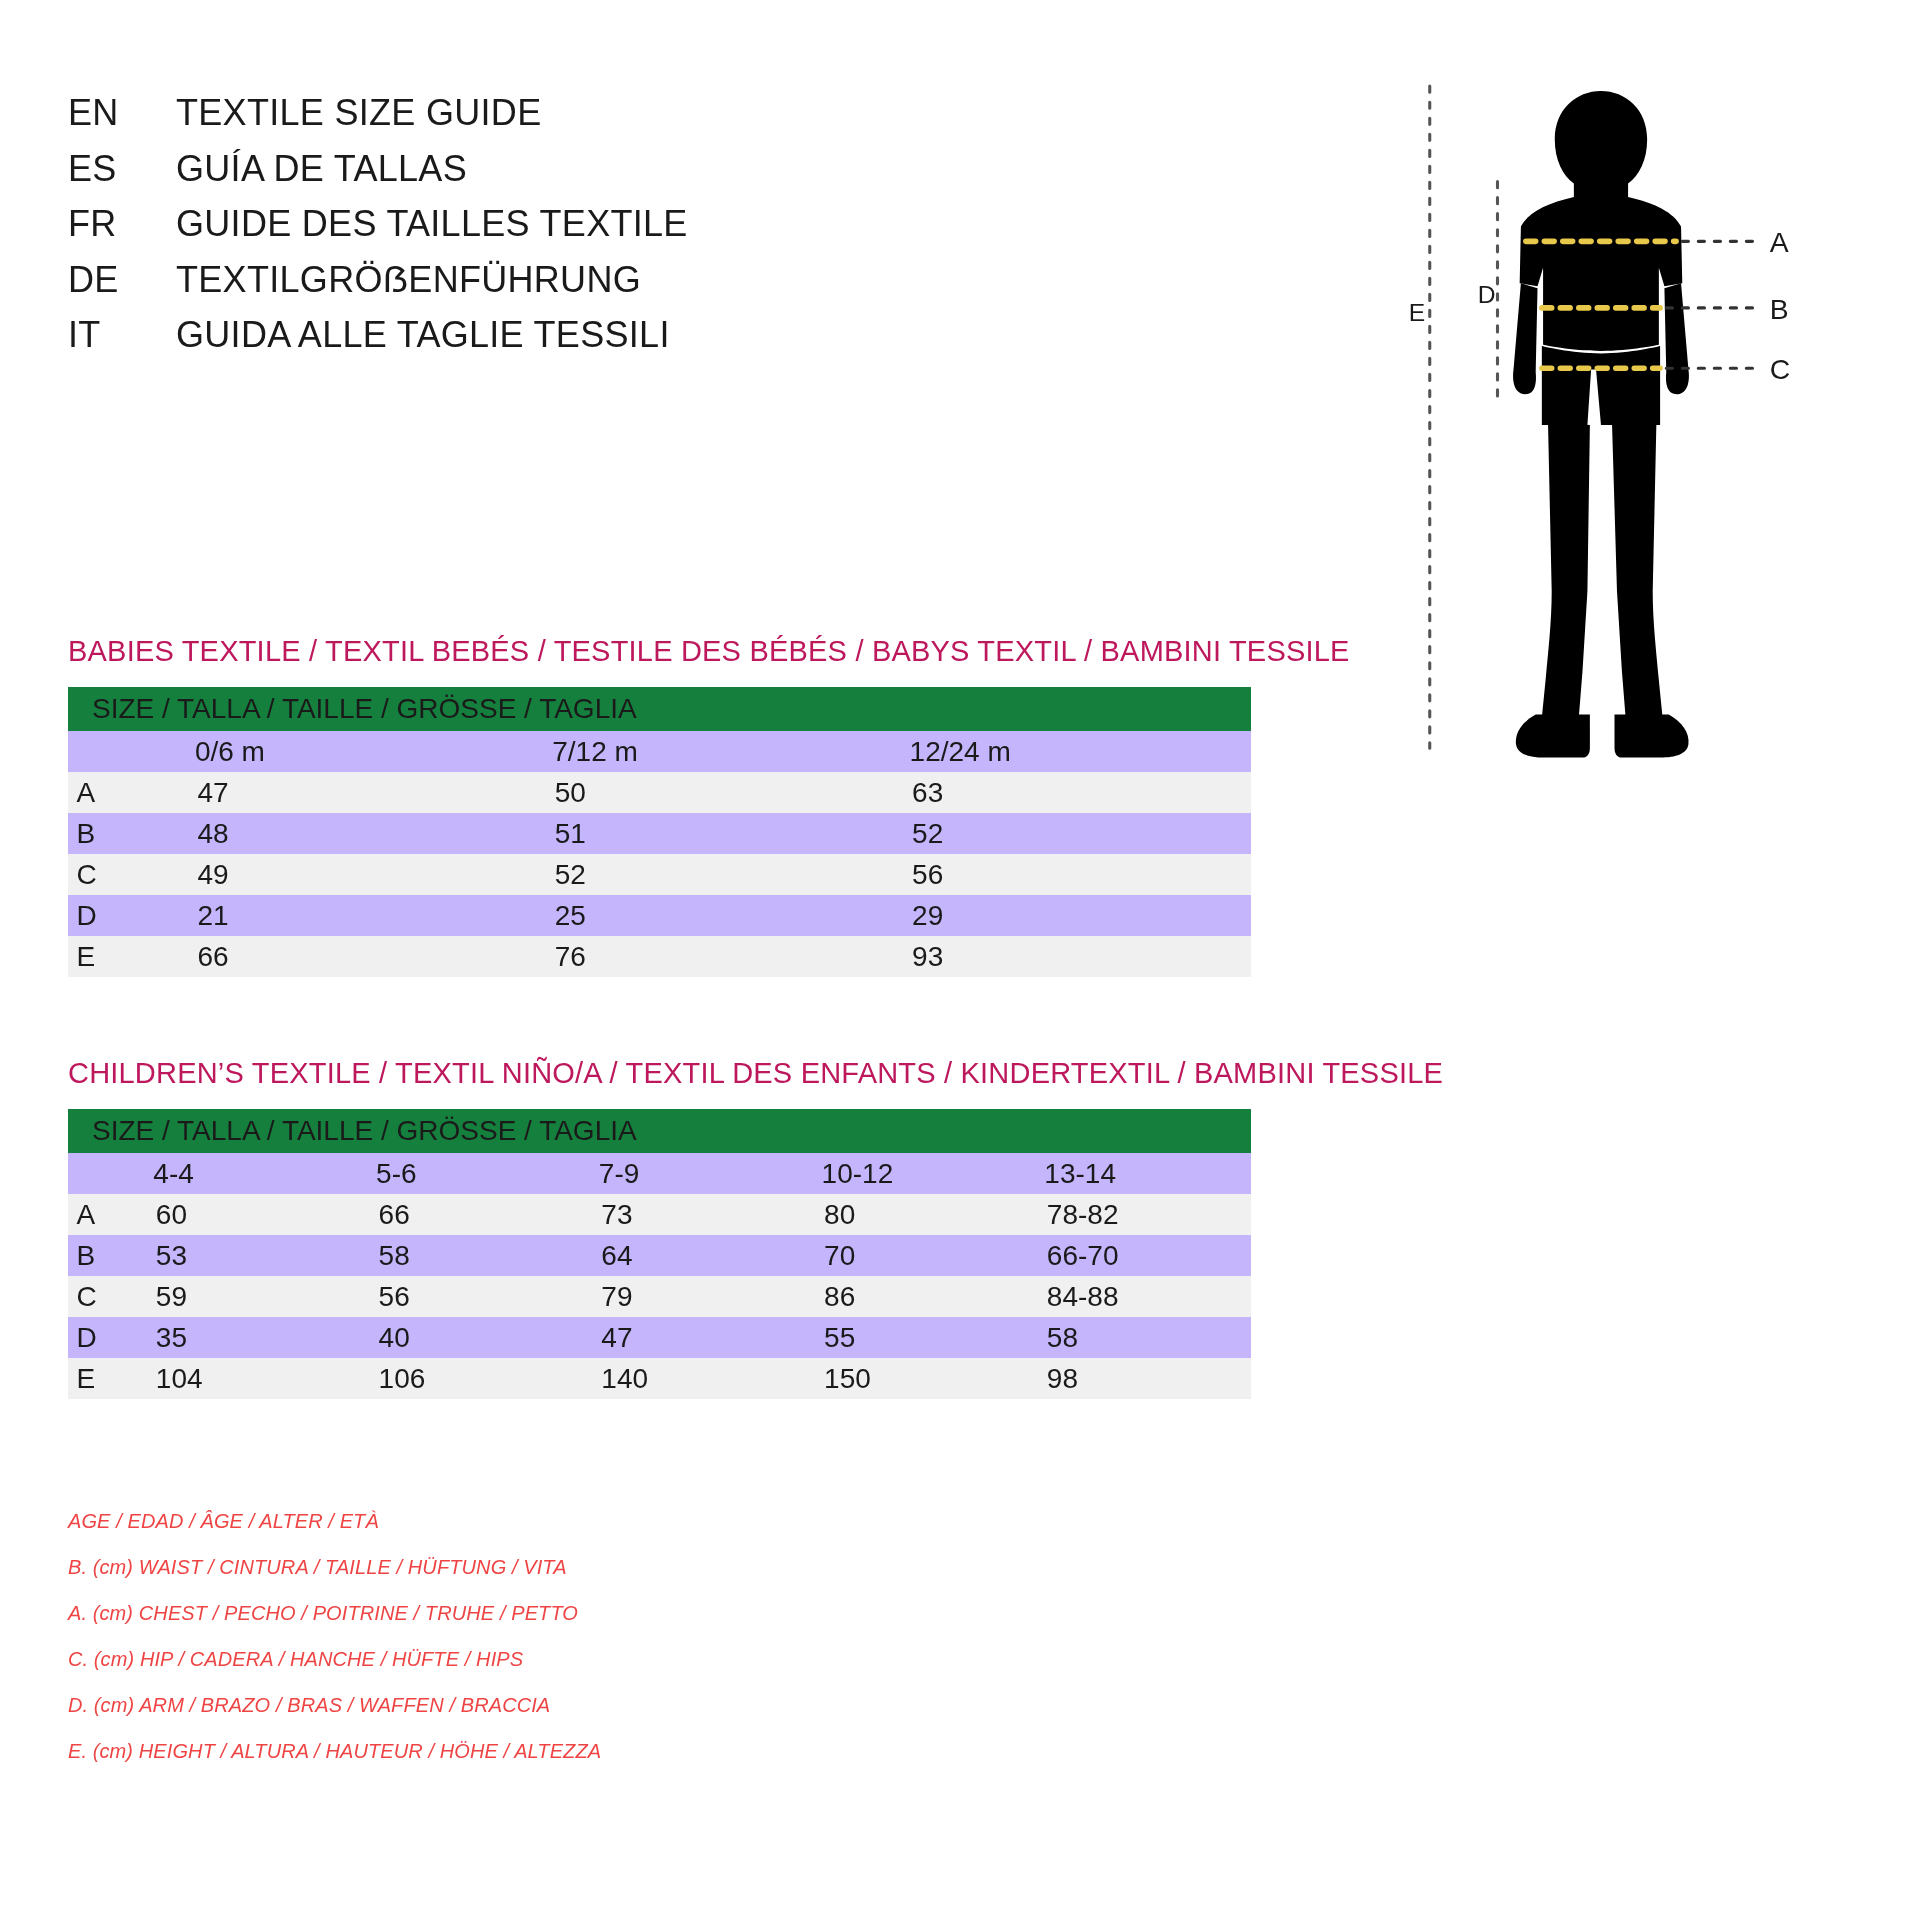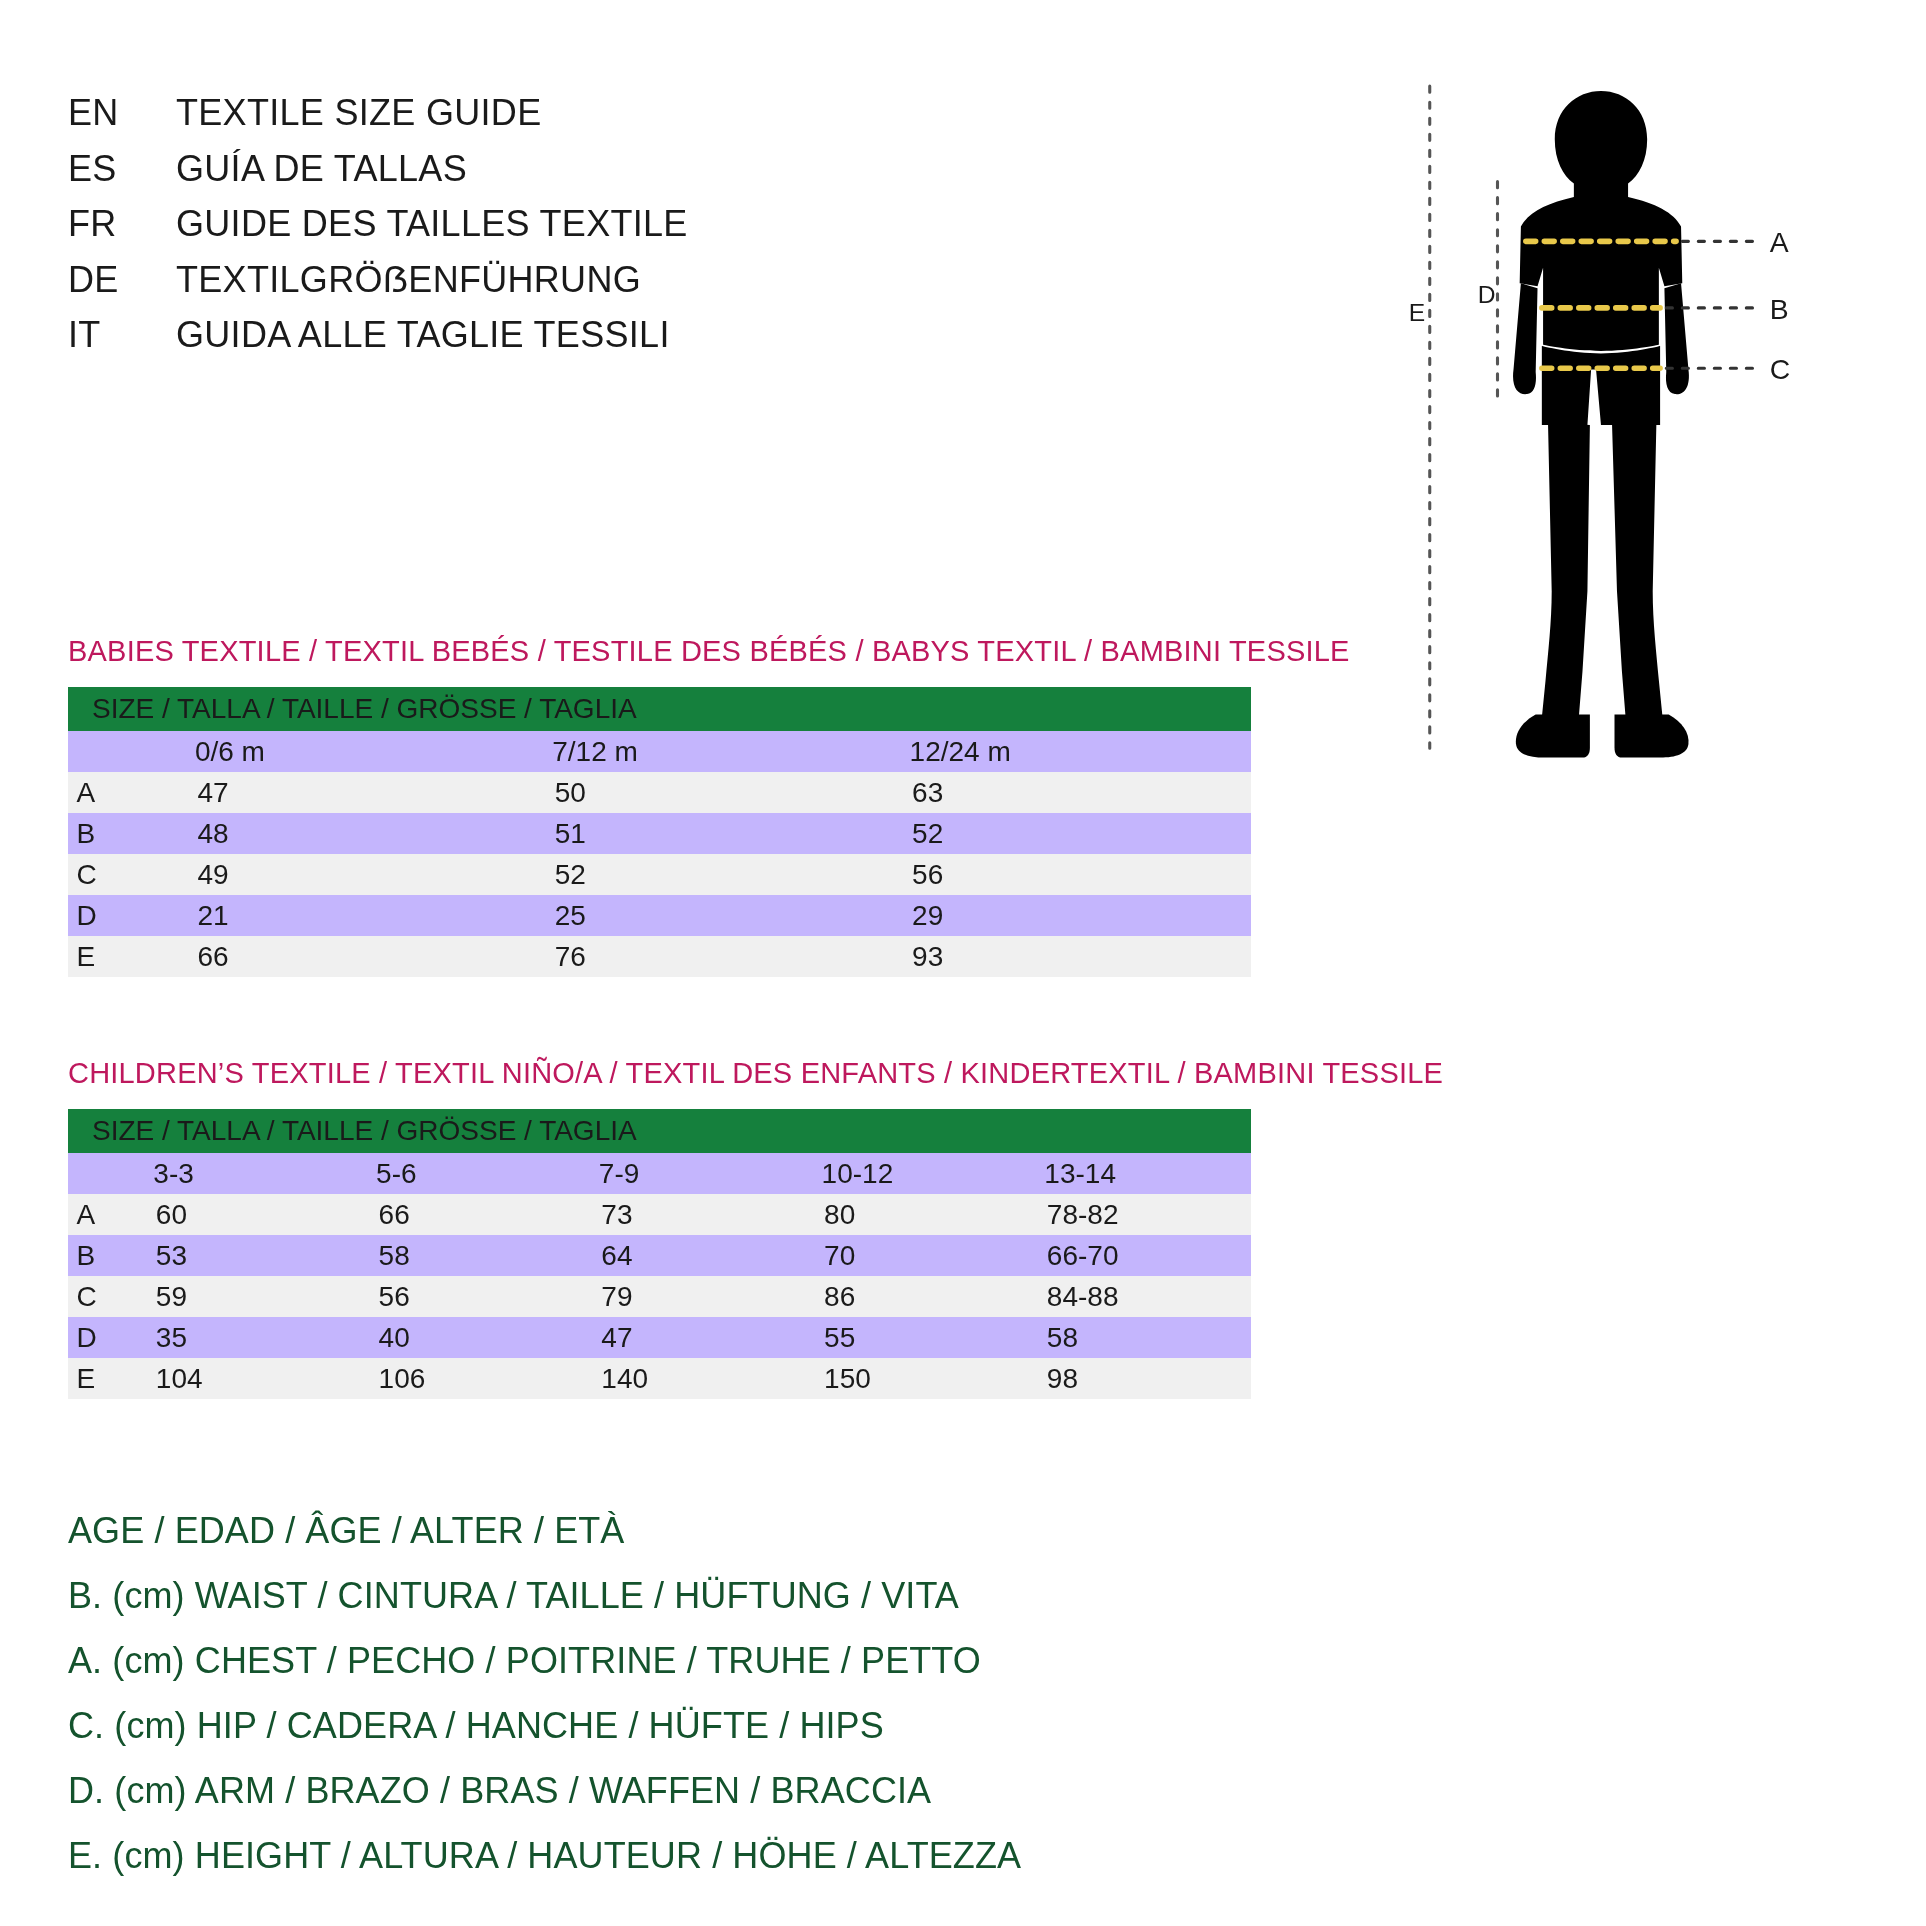--- a/index.html
+++ b/index.html
@@ -113,24 +113,25 @@
   .label-pad { padding-left: 18.5px !important; }
 
   
   .legend {
     position: absolute;
     left: 68px;
     top: 1510px;
     width: 1356px;
   }
   .legend-line {
-    font-size: 36px;
-    color: #14532d;
+    font-size: 20px;
+    color: #ef4444;
     margin-bottom: 23px;
     letter-spacing: 0.1px;
+    font-style: italic;
   }
 </style>
 </head>
 <body>
 
 <div class="page">
 
   <div class="title-block">
     <div class="title-row">
       <span class="title-lang">EN</span>
@@ -254,21 +255,21 @@
 
   <div class="section-heading" id="children-heading">CHILDREN’S TEXTILE / TEXTIL NIÑO/A / TEXTIL DES ENFANTS / KINDERTEXTIL / BAMBINI TESSILE</div>
 
   <table class="size-table" id="children-table">
     <tbody>
       <tr class="hdr-bar">
         <td colspan="6">SIZE / TALLA / TAILLE / GRÖSSE / TAGLIA</td>
       </tr>
       <tr class="row-plain">
         <td class="col-label"></td>
-        <td class="col-val col-val-pad">3-3</td>
+        <td class="col-val col-val-pad">4-4</td>
         <td class="col-val col-val-pad">5-6</td>
         <td class="col-val col-val-pad">7-9</td>
         <td class="col-val col-val-pad">10-12</td>
         <td class="col-val col-val-pad">13-14</td>
       </tr>
       <tr class="row-shaded">
         <td class="col-label">A</td>
         <td class="col-val label-pad">60</td>
         <td class="col-val label-pad">66</td>
         <td class="col-val label-pad">73</td>

